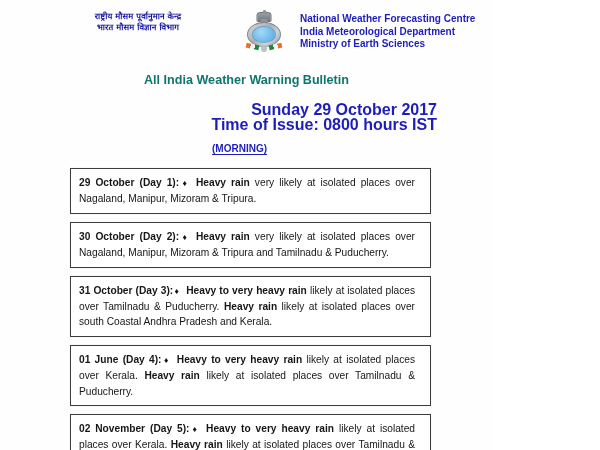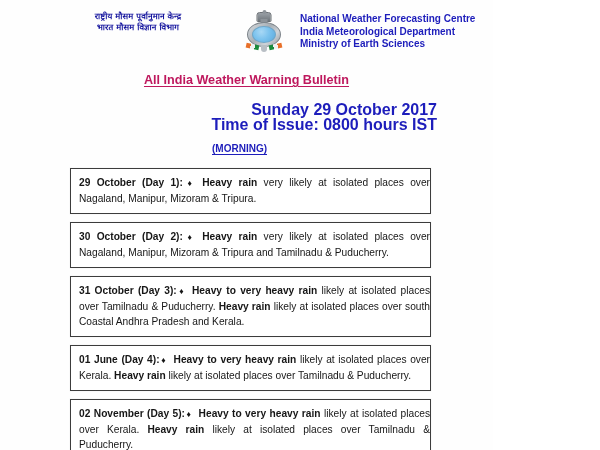--- a/index.html
+++ b/index.html
@@ -137,24 +137,23 @@
     white-space: nowrap;
   }
 
   
   .title-row {
     text-align: center;
     margin-top: 12px;
   }
   .doc-title {
     display: inline-block;
-    color: #be185d;
+    color: #0f766e;
     font-weight: bold;
     font-size: 12.6px;
-    text-decoration: underline;
     text-underline-offset: 2px;
   }
 
   
   .issue-block {
     margin-top: 14px;
     padding-right: 56px;
     text-align: right;
     color: #1d1dbb;
     font-weight: bold;
@@ -177,21 +176,21 @@
   }
 
   
   .warnings {
     margin-top: 12px;
     padding: 0 62px 0 70px;
   }
   .warn-box {
     border: 1.2px solid #3c3c3c;
     background: #ffffff;
-    padding: 6px 0 6px 8px;
+    padding: 6px 15px 6px 8px;
     margin-bottom: 8px;
     font-size: 10.2px;
     line-height: 15.4px;
     text-align: justify;
     color: #161616;
     box-shadow: 0 0 0 0.4px rgba(0,0,0,0.05);
   }
   .warn-box .day-label { font-weight: bold; }
   .warn-box .diamond {
     font-size: 8.6px;

